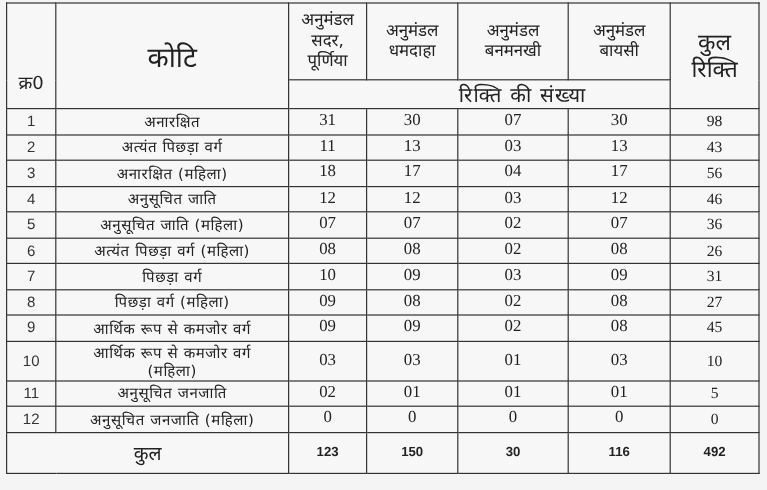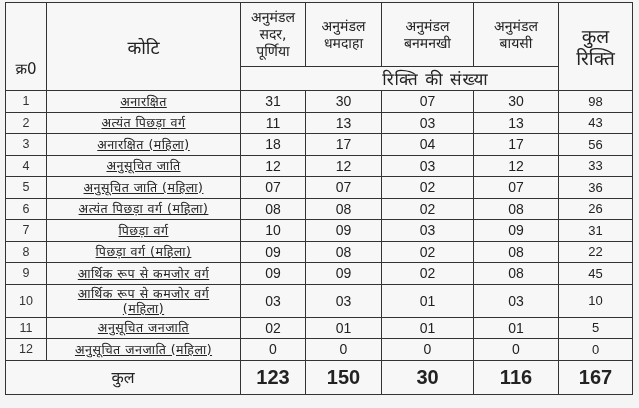--- a/index.html
+++ b/index.html
@@ -3,28 +3,28 @@
 <meta charset="utf-8">
 <style>
   html, body { margin:0; padding:0; background:#f4f4f4; }
   body { width:639px; height:408px; position:relative; overflow:hidden;
          font-family:"DejaVu Sans","Liberation Sans",sans-serif; color:#222; }
   table.vac { position:absolute; left:5px; top:2px; border-collapse:collapse;
               table-layout:fixed; width:627px; background:#f7f7f7; }
   table.vac td, table.vac th { border:1.5px solid #333; text-align:center; vertical-align:middle;
               padding:0; font-weight:normal; }
   .hdr-sr { font-size:15px; vertical-align:bottom !important; padding-bottom:12px !important; }
-  .hdr-koti { font-size:18px;margin-top:17px; }
+  .hdr-koti { font-size:23px;margin-top:17px; }
   .hdr-sub { font-size:14px; line-height:17px; }
   .hdr-tot { font-size:19px; line-height:22px; }
   .hdr-span { font-size:17px; text-align:left; padding-left:72px !important; letter-spacing:1px; }
-  .num { font-family:Liberation Sans, sans-serif; font-size:14px; }
-  .cat { font-size:12.5px; letter-spacing:0.5px; line-height:15px;text-decoration:underline; }
+  .num { font-family:Liberation Serif, serif; font-size:14px; }
+  .cat { font-size:12.5px; letter-spacing:0.5px; line-height:15px; }
   .sr { font-family:"Liberation Sans",sans-serif; font-size:12.5px; color:#333; }
-  .totnum { font-family:"Liberation Sans",sans-serif; font-size:20px; font-weight:bold !important; }
+  .totnum { font-family:"Liberation Sans",sans-serif; font-size:11px; font-weight:bold !important; }
   .totcol { font-size:13px; }
   .totlabel { font-size:16px; }
   tr.r td { height:20.5px; }
   tr.r.tall td { height:32px; }
   tr.total td { height:33px; }
 </style>
 </head>
 <body>
 
 <table class="vac">
@@ -94,21 +94,21 @@
     <td class="num">17</td>
     <td class="num totcol">56</td>
   </tr>
   <tr class="r">
     <td class="sr">4</td>
     <td class="cat">अनुसूचित जाति</td>
     <td class="num">12</td>
     <td class="num">12</td>
     <td class="num">03</td>
     <td class="num">12</td>
-    <td class="num totcol">33</td>
+    <td class="num totcol">46</td>
   </tr>
   <tr class="r">
     <td class="sr">5</td>
     <td class="cat">अनुसूचित जाति (महिला)</td>
     <td class="num">07</td>
     <td class="num">07</td>
     <td class="num">02</td>
     <td class="num">07</td>
     <td class="num totcol">36</td>
   </tr>
@@ -130,21 +130,21 @@
     <td class="num">09</td>
     <td class="num totcol">31</td>
   </tr>
   <tr class="r">
     <td class="sr">8</td>
     <td class="cat">पिछड़ा वर्ग (महिला)</td>
     <td class="num">09</td>
     <td class="num">08</td>
     <td class="num">02</td>
     <td class="num">08</td>
-    <td class="num totcol">22</td>
+    <td class="num totcol">27</td>
   </tr>
   <tr class="r">
     <td class="sr">9</td>
     <td class="cat">आर्थिक रूप से कमजोर वर्ग</td>
     <td class="num">09</td>
     <td class="num">09</td>
     <td class="num">02</td>
     <td class="num">08</td>
     <td class="num totcol">45</td>
   </tr>
@@ -178,16 +178,16 @@
     <td class="num">0</td>
     <td class="num totcol">0</td>
   </tr>
 
   <tr class="total">
     <td colspan="2" class="totlabel">कुल</td>
     <td class="totnum">123</td>
     <td class="totnum">150</td>
     <td class="totnum">30</td>
     <td class="totnum">116</td>
-    <td class="totnum">167</td>
+    <td class="totnum">492</td>
   </tr>
 </tbody>
   </table>
 
 </body></html>

